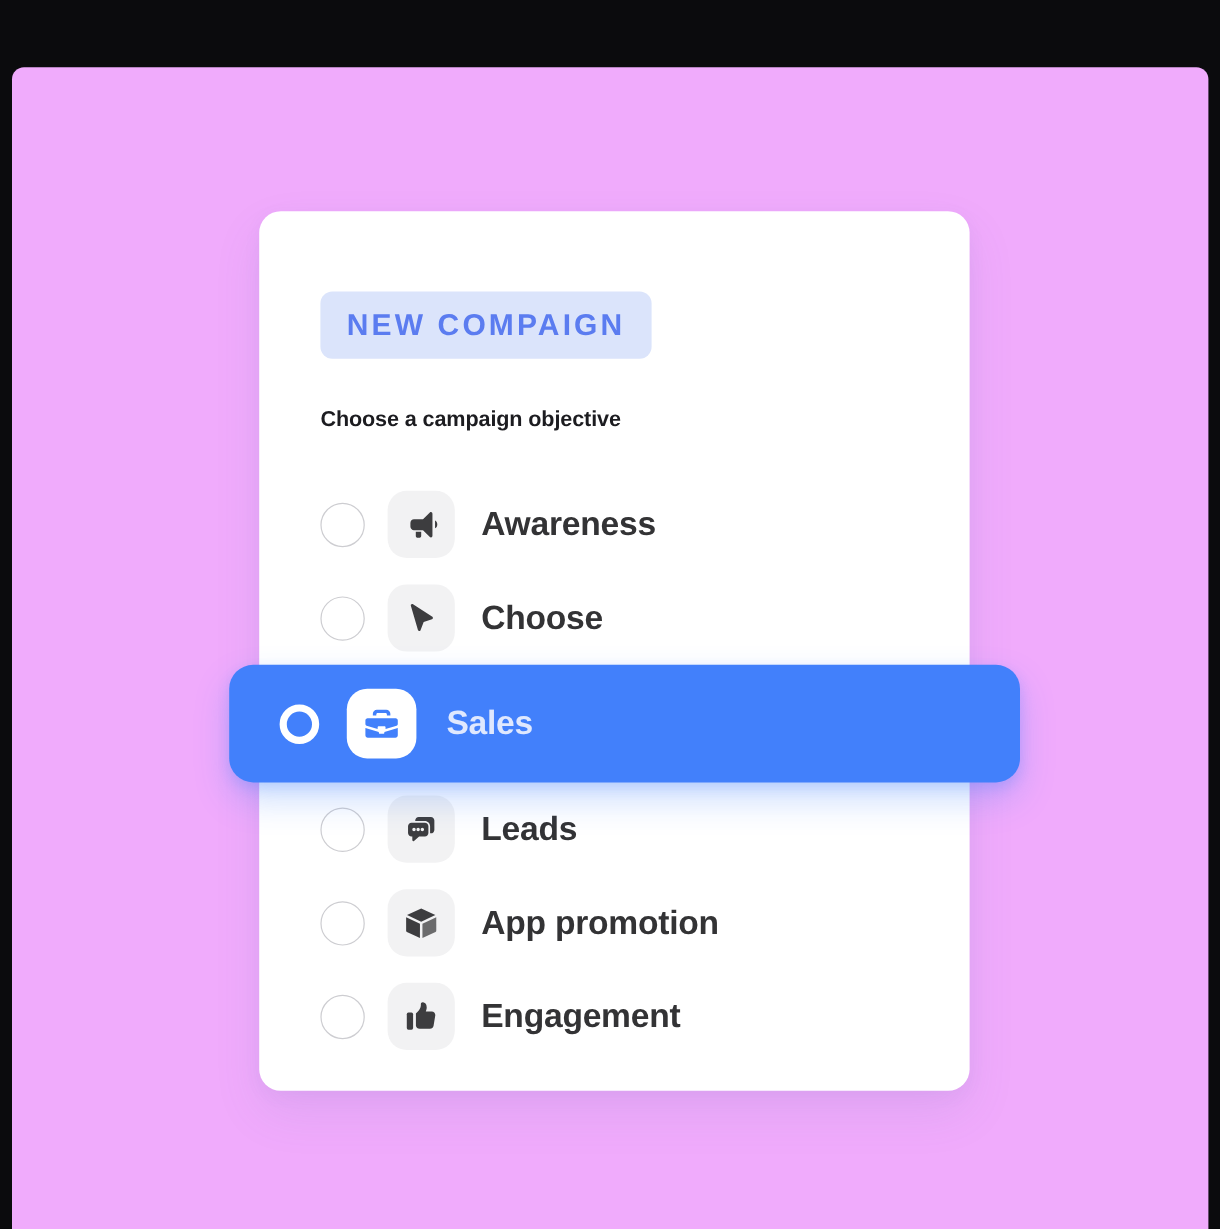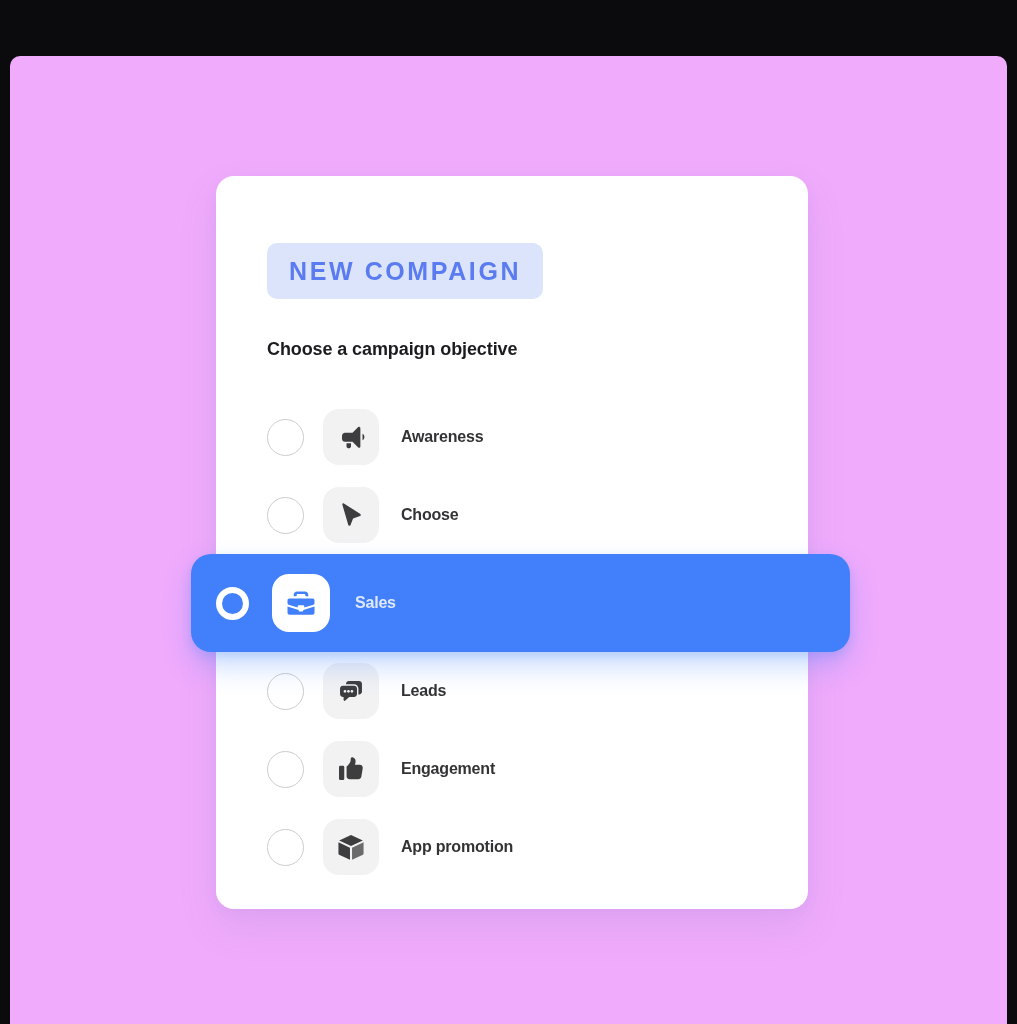--- a/index.html
+++ b/index.html
@@ -118,36 +118,36 @@
     justify-content: center;
     flex: 0 0 auto;
   }
   .tile svg { display: block; }
   .tile .glyph { fill: #3d3d3f; }
 
   
   .label {
     margin-left: 22px;
     color: #333335;
-    font-size: 16px;
+    font-size: 28px;
     font-weight: bold;
     letter-spacing: -0.2px;
     white-space: nowrap;
   }
 
   
   .option.selected {
     position: absolute;
     left: -25px;       
     top: 272px;        
     width: 659px;      
     height: 98px;
     background: #4280fb;
     border-radius: 20px;
-    padding-left: 25px;
+    padding-left: 42px;
     box-shadow: 0 14px 28px rgba(66, 128, 251, 0.28),
                 0 4px 10px rgba(66, 128, 251, 0.18);
     z-index: 5;
   }
   .option.selected .radio-sel {
     width: 33px;
     height: 33px;
     border-radius: 50%;
     border: 6.5px solid #ffffff;
     box-sizing: border-box;
@@ -225,40 +225,40 @@
             </svg>
           </div>
           <div class="label">Leads</div>
         </div>
 
         <div class="option">
           <div class="radio"></div>
           <div class="tile">
             <svg width="30" height="30" viewBox="0 0 32 32">
               <g class="glyph">
-                <rect x="3.2" y="12.6" width="5.6" height="15.2" rx="1.4"></rect>
-                <path d="M11.2 13.4c1.6-1.1 3.6-3.5 4.2-5.5 0.3-1 0.3-2 0.3-2.8 0-1 0.9-1.8 1.9-1.6 1.6 0.3 3.3 1.5 3.3 4.3 0 1.5-0.4 2.8-0.8 3.8h5.3c1.9 0 3.4 1.7 3.1 3.6l-1.5 9.1c-0.3 1.6-1.6 2.7-3.2 2.7h-9.3c-1.6 0-2.9-1.2-3.2-2.7V13.4z"></path>
-              </g>
-            </svg>
-          </div>
-          <div class="label">Engagement</div>
-        </div>
-
-        <div class="option">
-          <div class="radio"></div>
-          <div class="tile">
-            <svg width="30" height="30" viewBox="0 0 32 32">
-              <g class="glyph">
                 <path d="M16 3.2 3.4 9.1 16 15l12.6-5.9L16 3.2z"></path>
                 <path d="M2.6 11v12.1c0 0.5 0.3 0.9 0.7 1.1l11.6 5.4V16.8L2.6 11z"></path>
                 <path d="M29.4 11 17.1 16.8v12.8l11.6-5.4c0.4-0.2 0.7-0.6 0.7-1.1V11z" opacity="0.75"></path>
               </g>
             </svg>
           </div>
           <div class="label">App promotion</div>
+        </div>
+
+        <div class="option">
+          <div class="radio"></div>
+          <div class="tile">
+            <svg width="30" height="30" viewBox="0 0 32 32">
+              <g class="glyph">
+                <rect x="3.2" y="12.6" width="5.6" height="15.2" rx="1.4"></rect>
+                <path d="M11.2 13.4c1.6-1.1 3.6-3.5 4.2-5.5 0.3-1 0.3-2 0.3-2.8 0-1 0.9-1.8 1.9-1.6 1.6 0.3 3.3 1.5 3.3 4.3 0 1.5-0.4 2.8-0.8 3.8h5.3c1.9 0 3.4 1.7 3.1 3.6l-1.5 9.1c-0.3 1.6-1.6 2.7-3.2 2.7h-9.3c-1.6 0-2.9-1.2-3.2-2.7V13.4z"></path>
+              </g>
+            </svg>
+          </div>
+          <div class="label">Engagement</div>
         </div>
 
       </div>
 
       <div class="option selected" style="top: 378px;">
         <div class="radio-sel"></div>
         <div class="tile">
           <svg width="32" height="32" viewBox="0 0 32 32">
             <g class="glyph">
               <path d="M12.1 4.4h7.8c1.9 0 3.4 1.5 3.4 3.4v1.5h-2.9V8.2c0-0.6-0.5-1.1-1.1-1.1h-6.6c-0.6 0-1.1 0.5-1.1 1.1v1.1H8.7V7.8c0-1.9 1.5-3.4 3.4-3.4z"></path>

